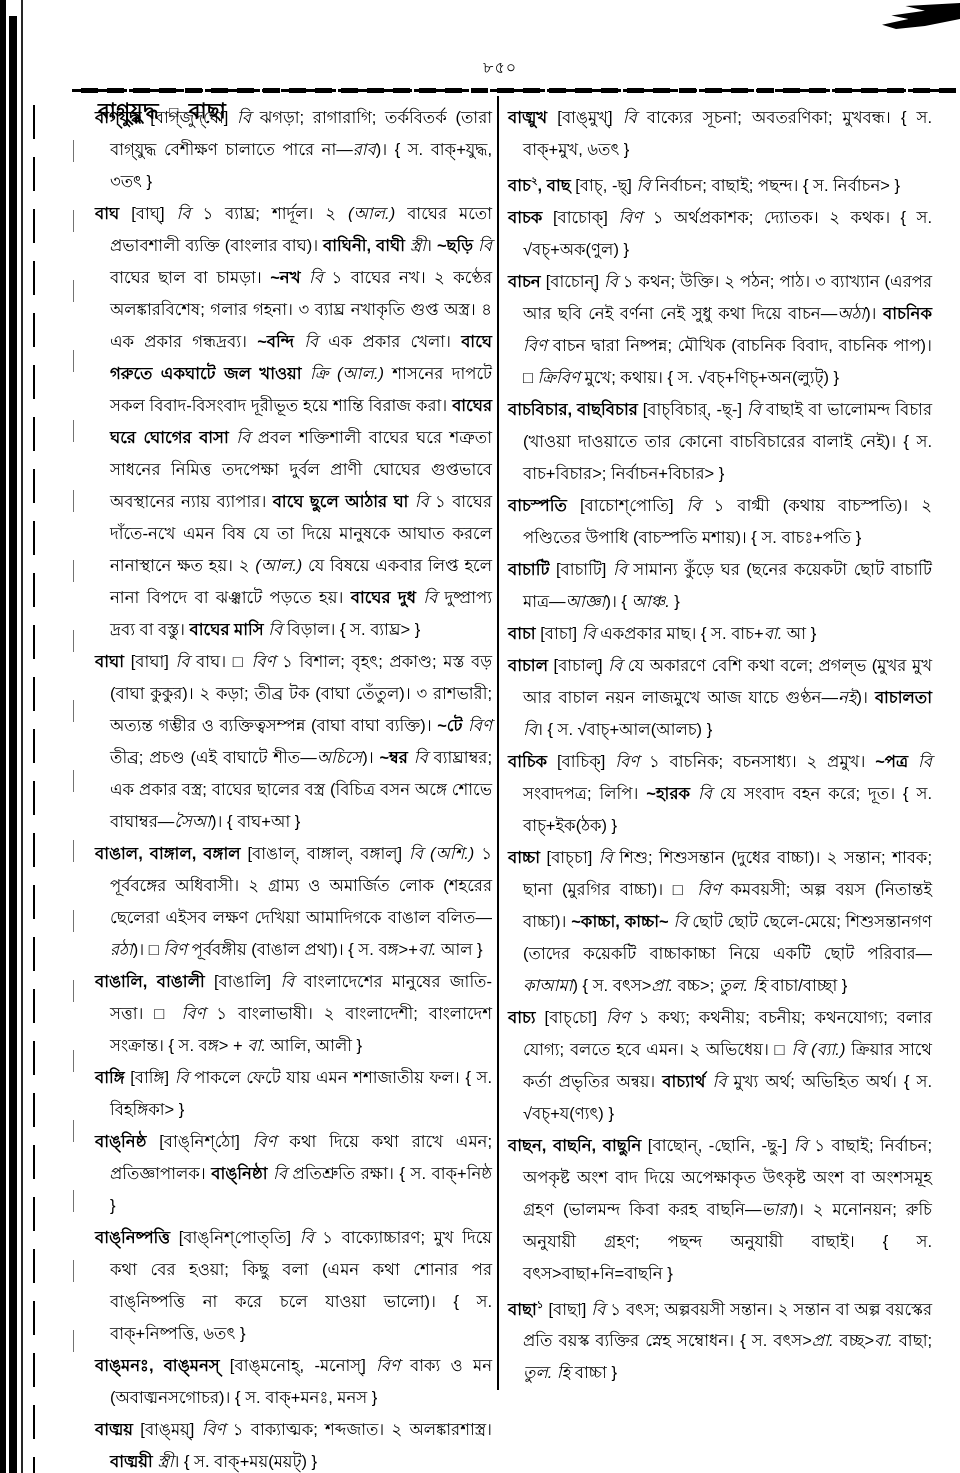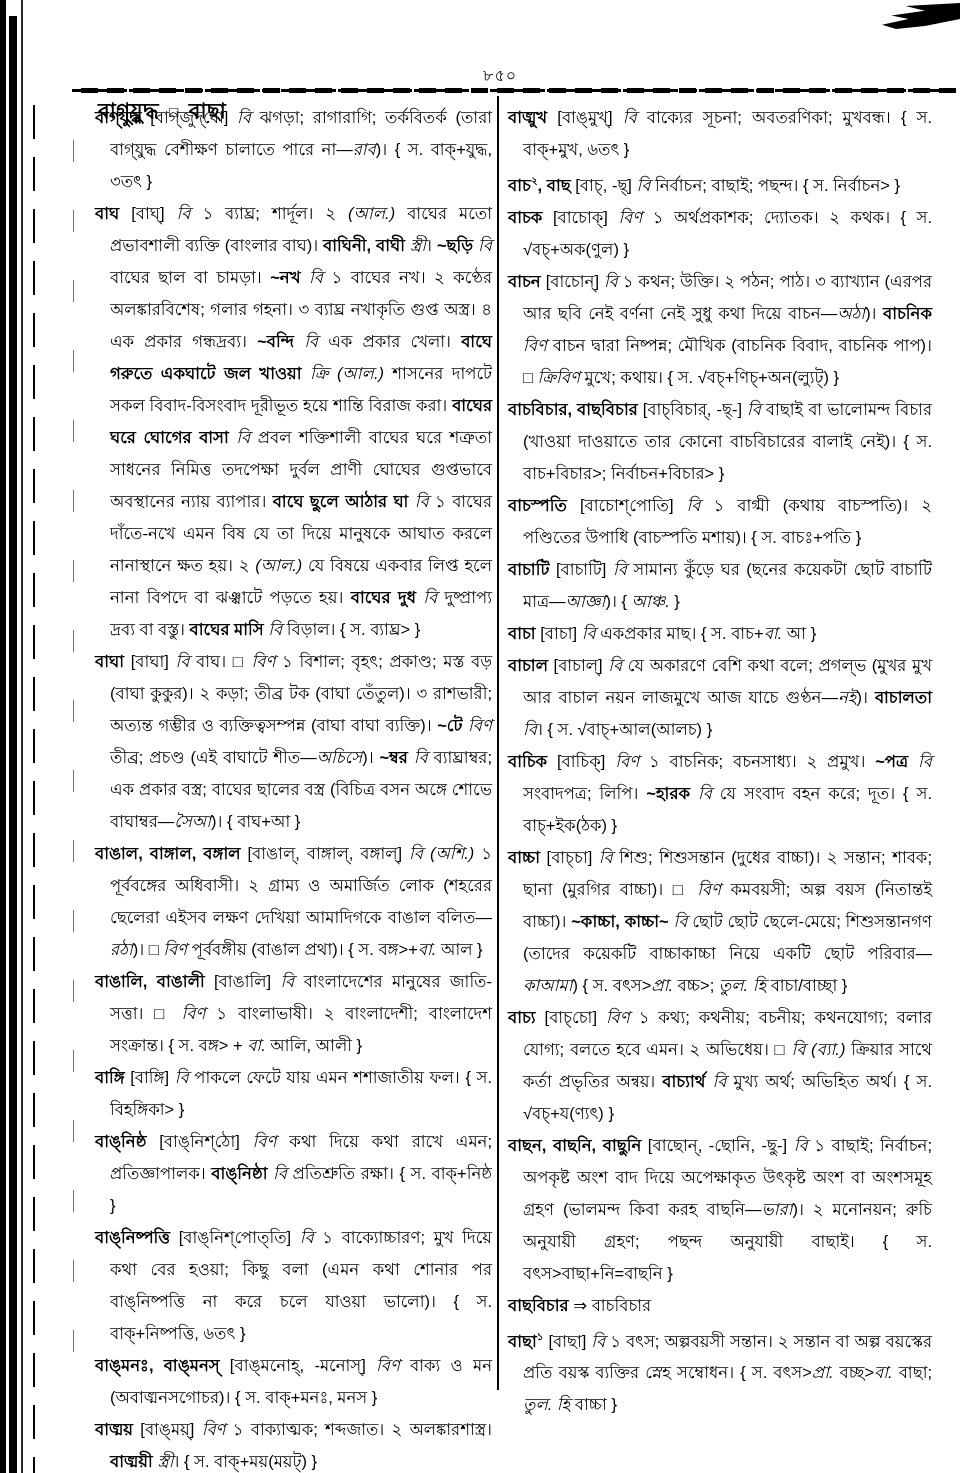--- a/index.html
+++ b/index.html
@@ -16,21 +16,21 @@
     background:repeating-linear-gradient(180deg,#000 0 34px,transparent 34px 52px);}
   .edge-line3{position:absolute;left:73px;top:140px;width:1px;height:1240px;opacity:.55;
     background:repeating-linear-gradient(180deg,#000 0 22px,transparent 22px 70px);}
   .corner-mark{position:absolute;right:0;top:3px;width:78px;height:26px;background:#000;
     clip-path:polygon(100% 0,100% 62%,55% 88%,18% 100%,0 84%,34% 62%,12% 48%,55% 30%,30% 12%);}
   
   .header-row{position:absolute;left:98px;top:64px;width:860px;height:30px;margin-top:31px;}
   .guide-words{font-weight:bold;font-size:21px;letter-spacing:.5px;}
   .box-sep{display:inline-block;margin:0 10px 2px 10px;vertical-align:middle;
     font-weight:bold;font-size:15px;}
-  .page-number{position:absolute;left:483px;top:63px;font-size:16px;letter-spacing:1px;}
+  .page-number{position:absolute;left:483px;top:55px;font-size:16px;letter-spacing:1px;}
   .header-rule{position:absolute;left:72px;top:88px;width:884px;height:5px;
     background:
       repeating-linear-gradient(90deg,#000 0 17px,transparent 17px 19px),
       repeating-linear-gradient(90deg,transparent 0 9px,#000 9px 26px);
     background-size:100% 3px,100% 5px;background-repeat:no-repeat,no-repeat;
     background-position:0 1px,0 0;}
   
   .col{position:absolute;top:101px;font-size:16.5px;line-height:32px;text-align:justify;}
   #col-left{left:95px;width:397px;}
   #col-right{left:508px;width:424px;}
@@ -77,15 +77,14 @@
     <p class="entry"><span class="b">বাচন</span><span> [বাচোন্] </span><span class="i">বি</span><span> ১ কথন; উক্তি। ২ পঠন; পাঠ। ৩ ব্যাখ্যান (এরপর আর ছবি নেই বর্ণনা নেই সুধু কথা দিয়ে বাচন—</span><span class="i">অঠা</span><span>)। </span><span class="b">বাচনিক</span><span> </span><span class="i">বিণ</span><span> বাচন দ্বারা নিষ্পন্ন; মৌখিক (বাচনিক বিবাদ, বাচনিক পাপ)। □ </span><span class="i">ক্রিবিণ</span><span> মুখে; কথায়। { স. √বচ্+ণিচ্+অন(ল্যুট্) }</span></p>
     <p class="entry"><span class="b">বাচবিচার, বাছবিচার</span><span> [বাচ্‌বিচার্, -ছ্-] </span><span class="i">বি</span><span> বাছাই বা ভালোমন্দ বিচার (খাওয়া দাওয়াতে তার কোনো বাচবিচারের বালাই নেই)। { স. বাচ+বিচার&gt;; নির্বাচন+বিচার&gt; }</span></p>
     <p class="entry"><span class="b">বাচস্পতি</span><span> [বাচোশ্‌পোতি] </span><span class="i">বি</span><span> ১ বাগ্মী (কথায় বাচস্পতি)। ২ পণ্ডিতের উপাধি (বাচস্পতি মশায়)। { স. বাচঃ+পতি }</span></p>
     <p class="entry"><span class="b">বাচাটি</span><span> [বাচাটি] </span><span class="i">বি</span><span> সামান্য কুঁড়ে ঘর (ছনের কয়েকটা ছোট বাচাটি মাত্র—</span><span class="i">আজ্ঞা</span><span>)। { </span><span class="i">আঞ্চ.</span><span> }</span></p>
     <p class="entry"><span class="b">বাচা</span><span> [বাচা] </span><span class="i">বি</span><span> একপ্রকার মাছ। { স. বাচ+</span><span class="i">বা.</span><span> আ }</span></p>
     <p class="entry"><span class="b">বাচাল</span><span> [বাচাল্] </span><span class="i">বি</span><span> যে অকারণে বেশি কথা বলে; প্রগল্‌ভ (মুখর মুখ আর বাচাল নয়ন লাজমুখে আজ যাচে গুণ্ঠন—</span><span class="i">নই</span><span>)। </span><span class="b">বাচালতা</span><span> </span><span class="i">বি</span><span>। { স. √বাচ্+আল(আলচ) }</span></p>
     <p class="entry"><span class="b">বাচিক</span><span> [বাচিক্] </span><span class="i">বিণ</span><span> ১ বাচনিক; বচনসাধ্য। ২ প্রমুখ। </span><span class="b">~পত্র</span><span> </span><span class="i">বি</span><span> সংবাদপত্র; লিপি। </span><span class="b">~হারক</span><span> </span><span class="i">বি</span><span> যে সংবাদ বহন করে; দূত। { স. বাচ্+ইক(ঠক) }</span></p>
     <p class="entry"><span class="b">বাচ্চা</span><span> [বাচ্‌চা] </span><span class="i">বি</span><span> শিশু; শিশুসন্তান (দুধের বাচ্চা)। ২ সন্তান; শাবক; ছানা (মুরগির বাচ্চা)। □ </span><span class="i">বিণ</span><span> কমবয়সী; অল্প বয়স (নিতান্তই বাচ্চা)। </span><span class="b">~কাচ্চা, কাচ্চা~</span><span> </span><span class="i">বি</span><span> ছোট ছোট ছেলে-মেয়ে; শিশুসন্তানগণ (তাদের কয়েকটি বাচ্চাকাচ্চা নিয়ে একটি ছোট পরিবার—</span><span class="i">কাআমা</span><span>) { স. বৎস&gt;</span><span class="i">প্রা.</span><span> বচ্চ&gt;; </span><span class="i">তুল. হি</span><span> বাচা/বাচ্ছা }</span></p>
     <p class="entry"><span class="b">বাচ্য</span><span> [বাচ্‌চো] </span><span class="i">বিণ</span><span> ১ কথ্য; কথনীয়; বচনীয়; কথনযোগ্য; বলার যোগ্য; বলতে হবে এমন। ২ অভিধেয়। □ </span><span class="i">বি</span><span> </span><span class="i">(ব্যা.)</span><span> ক্রিয়ার সাথে কর্তা প্রভৃতির অন্বয়। </span><span class="b">বাচ্যার্থ</span><span> </span><span class="i">বি</span><span> মুখ্য অর্থ; অভিহিত অর্থ। { স. √বচ্+য(ণ্যৎ) }</span></p>
     <p class="entry"><span class="b">বাছন, বাছনি, বাছুনি</span><span> [বাছোন্, -ছোনি, -ছু-] </span><span class="i">বি</span><span> ১ বাছাই; নির্বাচন; অপকৃষ্ট অংশ বাদ দিয়ে অপেক্ষাকৃত উৎকৃষ্ট অংশ বা অংশসমূহ গ্রহণ (ভালমন্দ কিবা করহ বাছনি—</span><span class="i">ভারা</span><span>)। ২ মনোনয়ন; রুচি অনুযায়ী গ্রহণ; পছন্দ অনুযায়ী বাছাই। { স. বৎস&gt;বাছা+নি=বাছনি }</span></p>
-    <p class="entry"><span class="b">বাছবিচার</span><span> ⇒ বাচবিচার</span></p>
     <p class="entry"><span class="b">বাছা</span><span class="sup-b">১</span><span> [বাছা] </span><span class="i">বি</span><span> ১ বৎস; অল্পবয়সী সন্তান। ২ সন্তান বা অল্প বয়স্কের প্রতি বয়স্ক ব্যক্তির স্নেহ সম্বোধন। { স. বৎস&gt;</span><span class="i">প্রা.</span><span> বচ্ছ&gt;</span><span class="i">বা.</span><span> বাছা; </span><span class="i">তুল. হি</span><span> বাচ্চা }</span></p>
   </div>
 
 </body></html>

